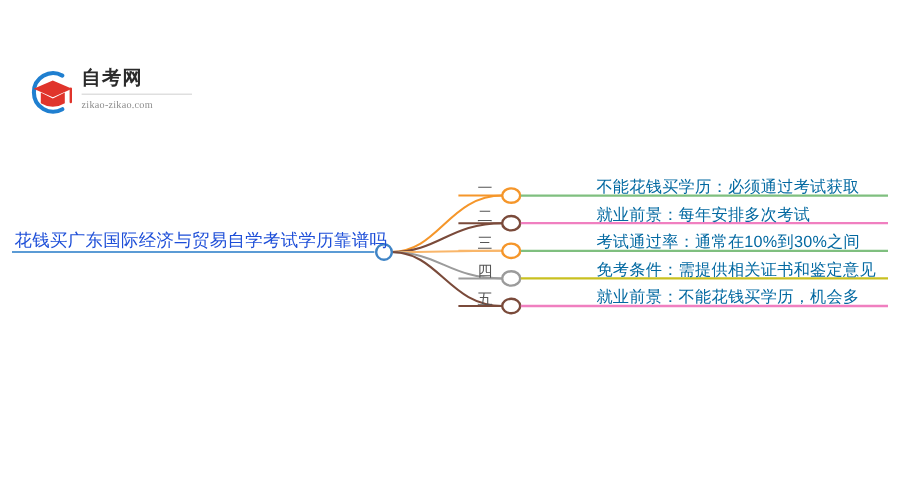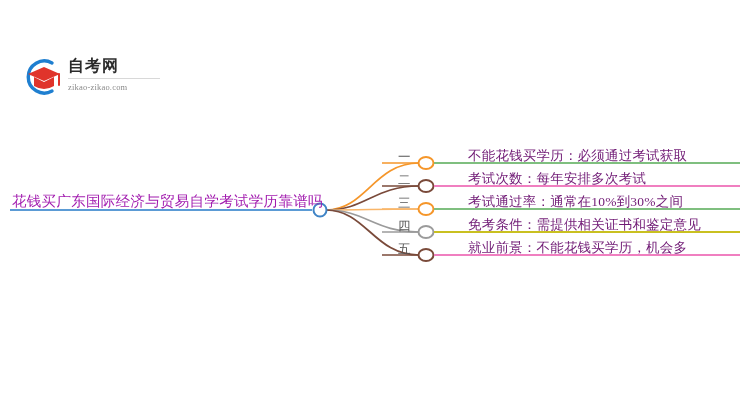--- a/index.html
+++ b/index.html
@@ -85,34 +85,33 @@
     white-space: nowrap;
     color: #3c3c3c;
     font-family: "Liberation Sans", "DejaVu Sans", sans-serif;
   }
   #root-label {
     left: 12px;
     top: 193px;
     font-size: 14.5px;
     line-height: 17px;
     letter-spacing: .3px;
-    color: #a21caf;
+    color: #1d4ed8;
   }
   .num-label {
     font-size: 12.5px;
     line-height: 14px;
     color: #555555;
   }
   .leaf-label {
-    left: 468px;
+    left: 497px;
     font-size: 13.5px;
     line-height: 16px;
     letter-spacing: .2px;
-    color: #701a75;
-    font-family: Liberation Serif, serif;
+    color: #0369a1;
   }
 </style>
 </head>
 <body>
 
 <div id="logo-bar">
   <div id="logo-mark">
     <svg width="44" height="42" viewBox="0 0 44 42">
       <path d="M30 7 A16 16 0 1 0 30 35" fill="none" stroke="#1f7fd0" stroke-width="3.4" stroke-linecap="round"></path>
       <path d="M22 11 L38 18 L22 25 L6 18 Z" fill="#e0342b"></path>
@@ -154,16 +153,16 @@
 
 <div class="txt" id="root-label">花钱买广东国际经济与贸易自学考试学历靠谱吗</div>
 
 <div class="txt num-label" style="left:398px; top:150px;">一</div>
 <div class="txt num-label" style="left:398px; top:173px;">二</div>
 <div class="txt num-label" style="left:398px; top:196px;">三</div>
 <div class="txt num-label" style="left:398px; top:219px;">四</div>
 <div class="txt num-label" style="left:398px; top:242px;">五</div>
 
 <div class="txt leaf-label" style="top:148px;">不能花钱买学历：必须通过考试获取</div>
-<div class="txt leaf-label" style="top:171px;">考试次数：每年安排多次考试</div>
+<div class="txt leaf-label" style="top:171px;">就业前景：每年安排多次考试</div>
 <div class="txt leaf-label" style="top:194px;">考试通过率：通常在10%到30%之间</div>
 <div class="txt leaf-label" style="top:217px;">免考条件：需提供相关证书和鉴定意见</div>
 <div class="txt leaf-label" style="top:240px;">就业前景：不能花钱买学历，机会多</div>
 
 </body></html>

